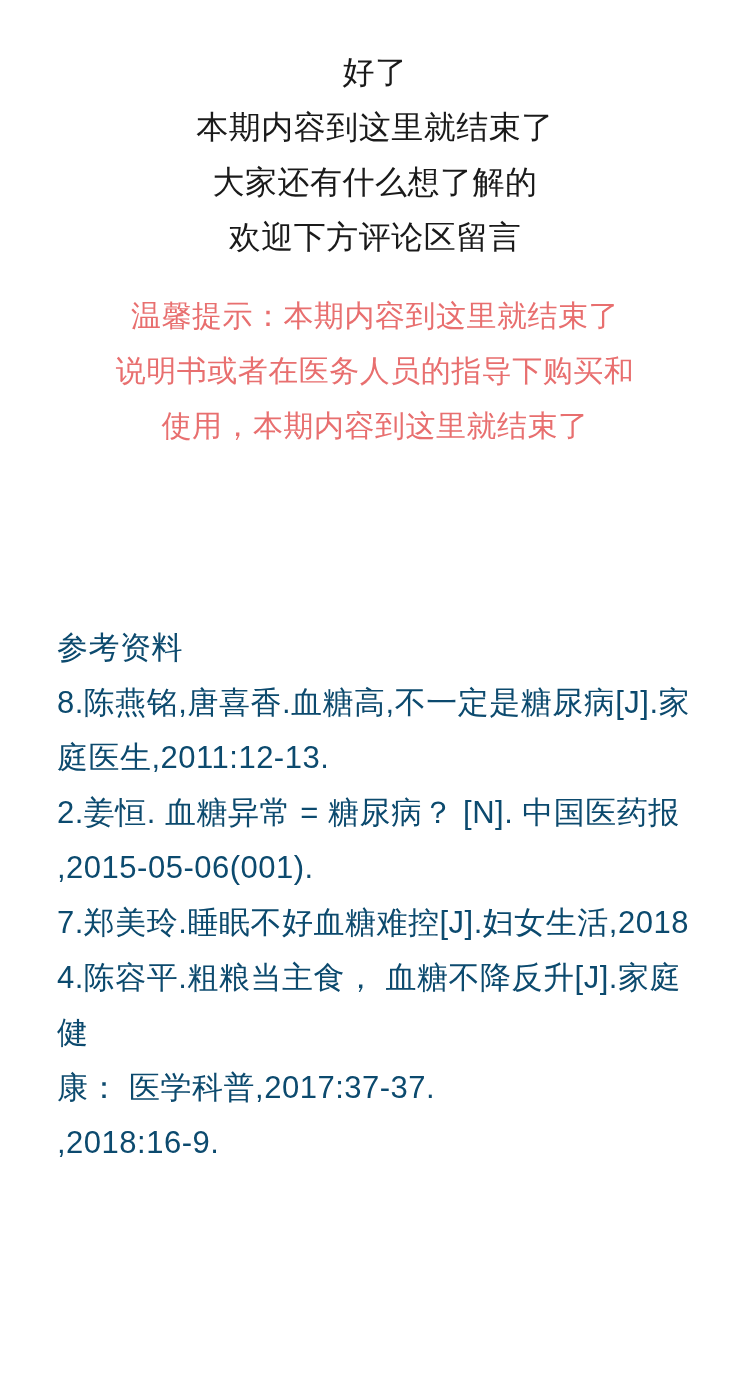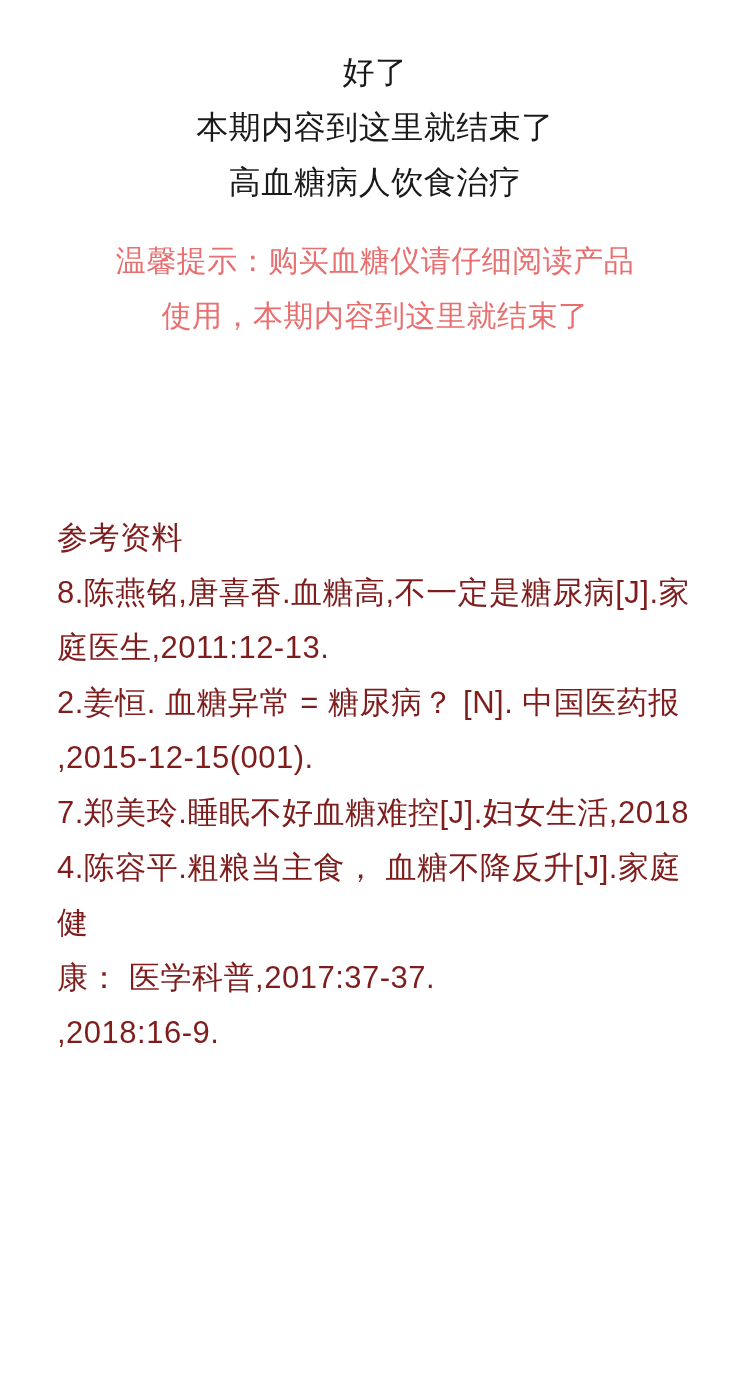--- a/index.html
+++ b/index.html
@@ -41,48 +41,50 @@
     letter-spacing: 0.5px;
   }
   
   .references {
     margin-top: 167px;
     padding-left: 57px;
     padding-right: 50px;
     text-align: left;
     font-size: 31px;
     line-height: 55px;
-    color: #7f1d1d;
+    color: #0c4a6e;
     letter-spacing: 0.5px;
   }
   .line {
     white-space: pre-wrap;
   }
 </style>
 </head>
 <body>
 
 <div class="page">
 
   <div class="closing">
     <div class="line">好了</div>
     <div class="line">本期内容到这里就结束了</div>
-    <div class="line">高血糖病人饮食治疗</div>
+    <div class="line">大家还有什么想了解的</div>
+    <div class="line">欢迎下方评论区留言</div>
   </div>
 
   <div class="notice">
-    <div class="line">温馨提示：购买血糖仪请仔细阅读产品</div>
+    <div class="line">温馨提示：本期内容到这里就结束了</div>
+    <div class="line">说明书或者在医务人员的指导下购买和</div>
     <div class="line">使用，本期内容到这里就结束了</div>
   </div>
 
   <div class="references">
     <div class="line">参考资料</div>
     <div class="line">8.陈燕铭,唐喜香.血糖高,不一定是糖尿病[J].家</div>
     <div class="line">庭医生,2011:12-13.</div>
     <div class="line">2.姜恒. 血糖异常 = 糖尿病？ [N]. 中国医药报</div>
-    <div class="line">,2015-12-15(001).</div>
+    <div class="line">,2015-05-06(001).</div>
     <div class="line">7.郑美玲.睡眠不好血糖难控[J].妇女生活,2018</div>
     <div class="line">4.陈容平.粗粮当主食， 血糖不降反升[J].家庭健</div>
     <div class="line">康： 医学科普,2017:37-37.</div>
     <div class="line">,2018:16-9.</div>
   </div>
 
 </div>
 
 </body></html>

